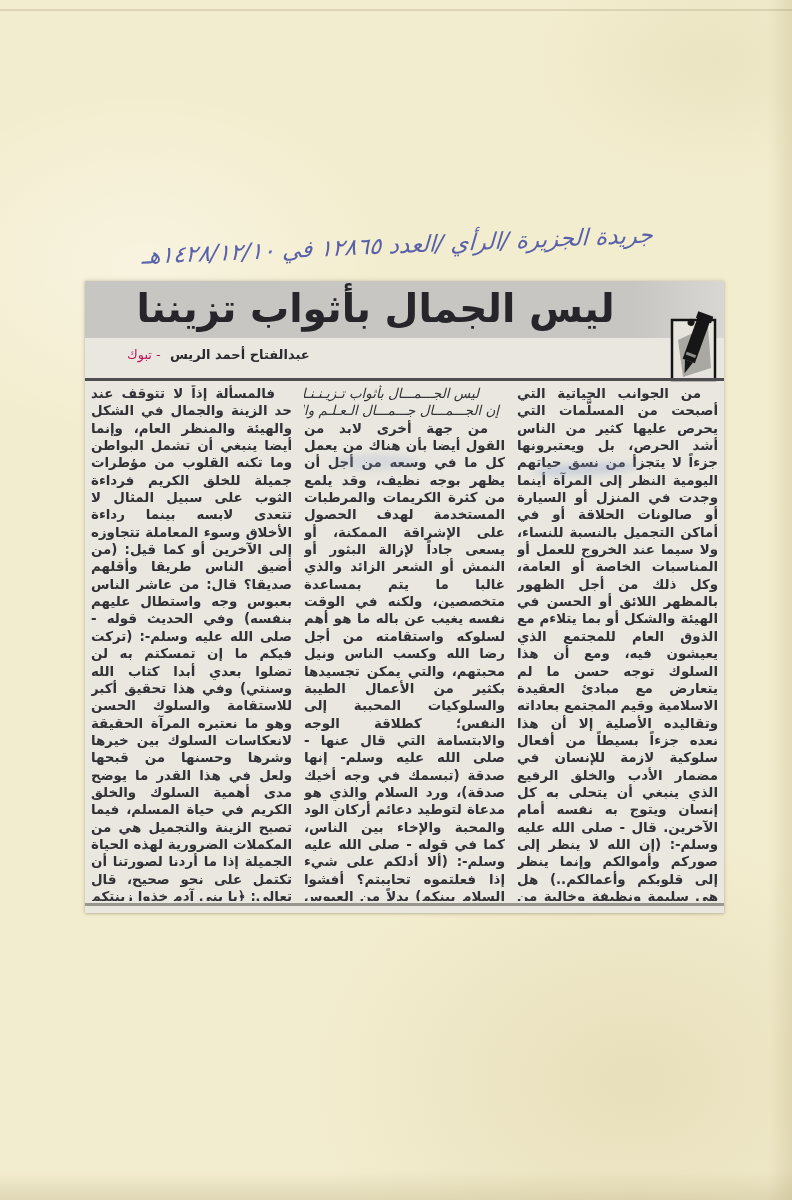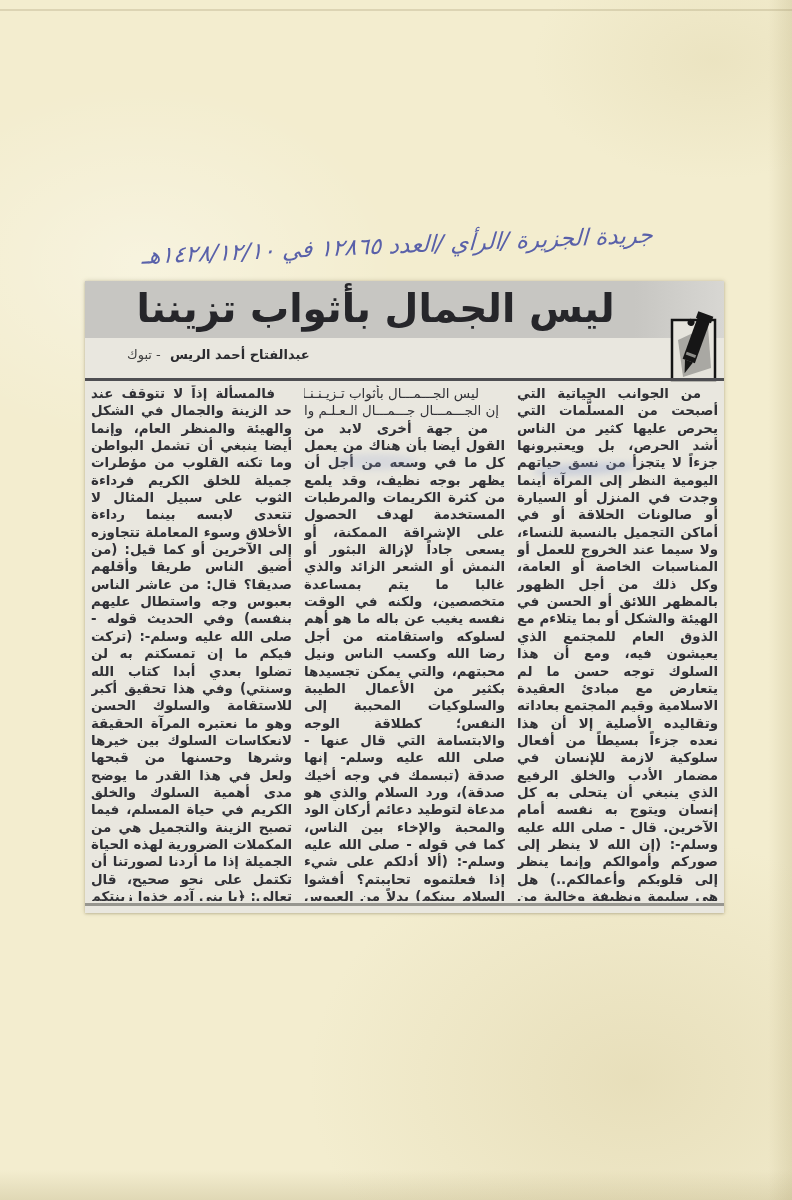--- a/index.html
+++ b/index.html
@@ -44,32 +44,32 @@
     margin:0;position:absolute;left:20px;right:78px;top:0;height:57px;
     line-height:56px;text-align:center;direction:rtl;
     font-size:39px;font-weight:bold;color:#26262a;letter-spacing:-1px;
     white-space:nowrap;overflow:hidden;
   }
   .icon-box{position:absolute;top:29px;right:7px;width:47px;height:72px;}
   .byline{
     position:absolute;top:63px;left:42px;direction:rtl;white-space:nowrap;color:#2b2b2f;
   }
   .byline .author{font-weight:bold;font-size:13px;}
-  .byline .location{font-size:13px;color:#404040;margin-right:4px;}
+  .byline .location{font-size:13px;color:#be185d;margin-right:4px;}
   .rule{position:absolute;top:97px;left:0;right:0;height:2.5px;background:#4e4e52;}
   .columns{
     position:absolute;top:104px;left:6px;right:6px;height:516px;
     display:flex;direction:rtl;gap:12px;overflow:hidden;
   }
   .col{
     flex:1;overflow:hidden;direction:rtl;text-align:justify;
     font-size:13.4px;line-height:17.35px;color:#313136;font-weight:600;
   }
   .col p{margin:0;text-indent:17px;}
-  .verse{font-weight:400;white-space:nowrap;overflow:hidden;line-height:17.35px;}
+  .verse{font-weight:400;white-space:nowrap;overflow:hidden;line-height:17.35px;font-style:italic;}
   .verse.v1{padding-right:26px;}
   .verse.v2{padding-right:6px;}
   .bottom-rule{position:absolute;top:622px;left:0;right:0;height:3px;background:#97968f;}
   
   .smudge{position:absolute;border-radius:50%;filter:blur(3px);}
   .s1{top:182px;left:448px;width:105px;height:12px;background:#8d9ed0;transform:rotate(-3deg);opacity:.32;}
   .s2{top:173px;left:248px;width:85px;height:16px;background:#9aa8d4;opacity:.22;}
 </style>
 </head>
 <body>

